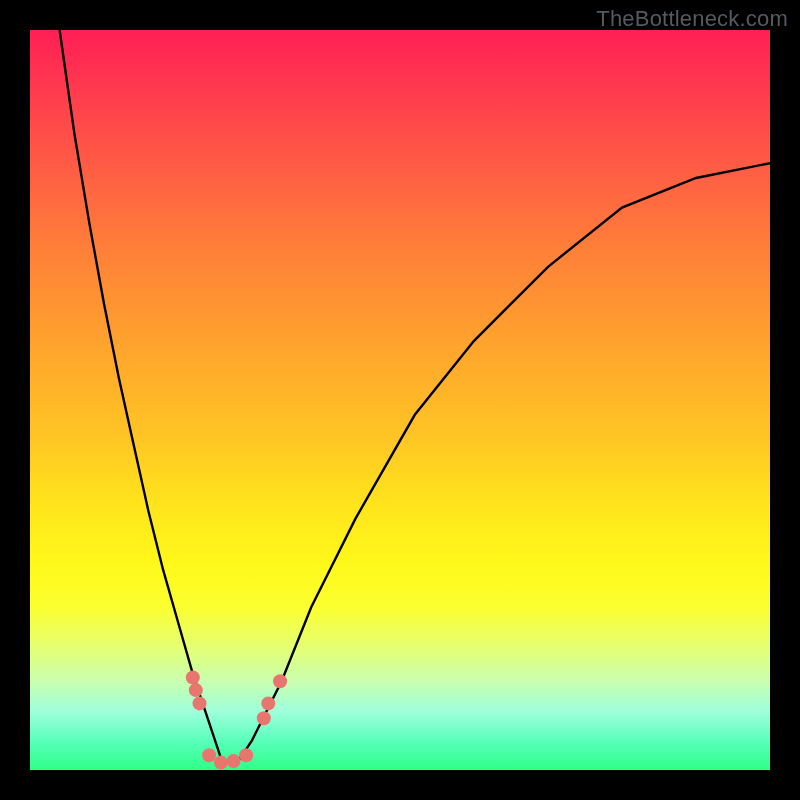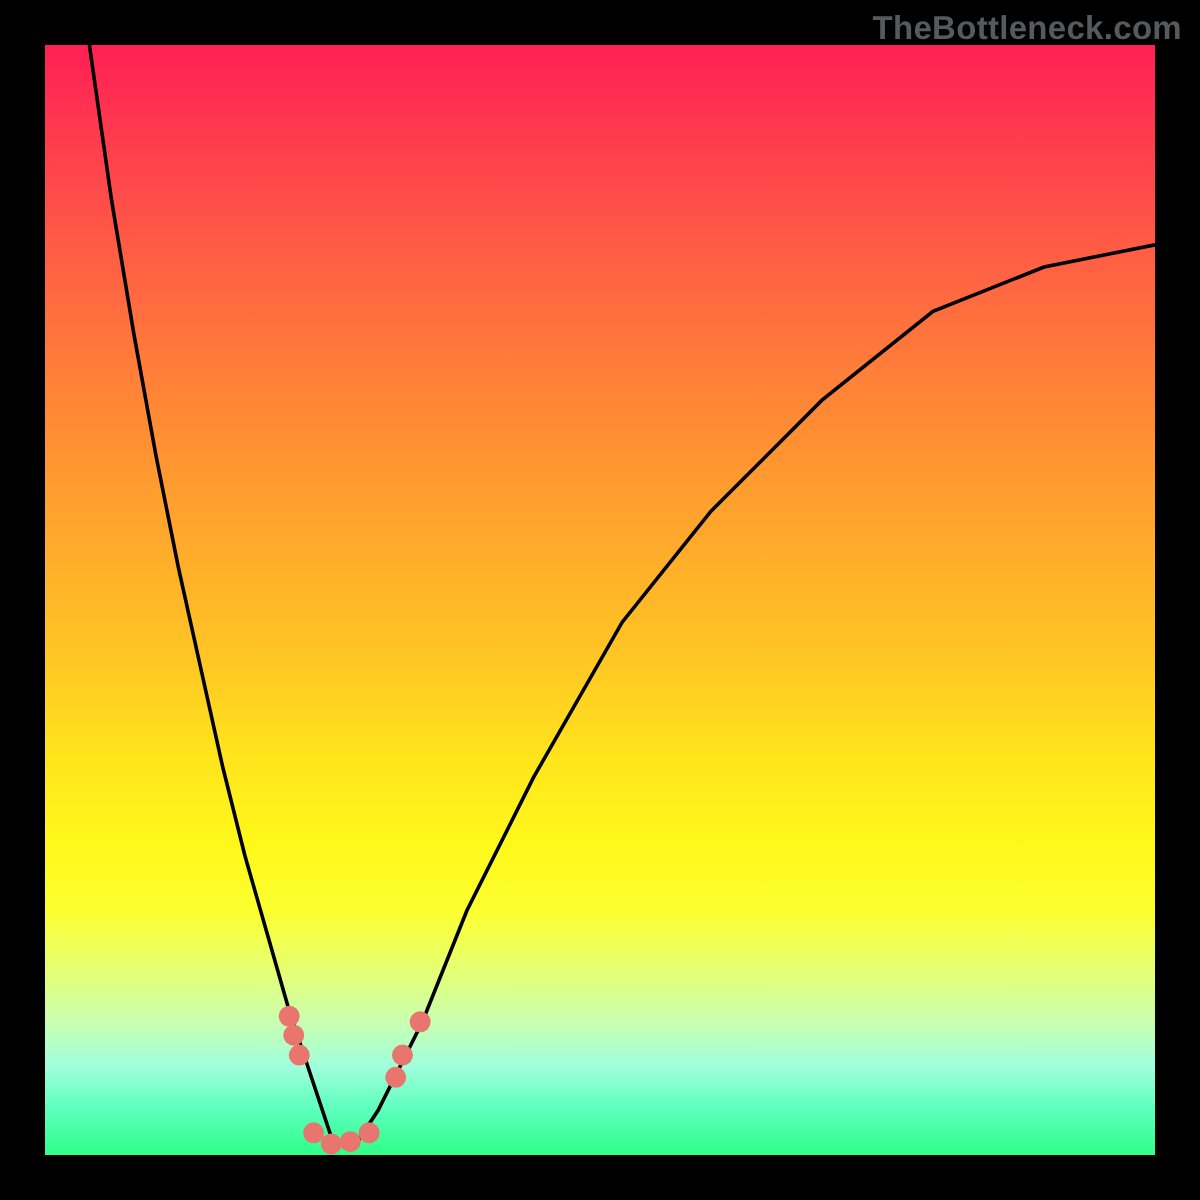--- a/index.html
+++ b/index.html
@@ -16,21 +16,21 @@
     width: 800px;
     height: 800px;
     background: #000;
   }
   .watermark {
     position: absolute;
     top: 6px;
     right: 12px;
     color: #555a5f;
     font-size: 22px;
-    font-weight: 700;
+    font-weight: 400;
     letter-spacing: 0.2px;
     z-index: 20;
     user-select: none;
   }
   .plot-frame {
     position: absolute;
     left: 30px;
     top: 30px;
     width: 740px;
     height: 740px;

